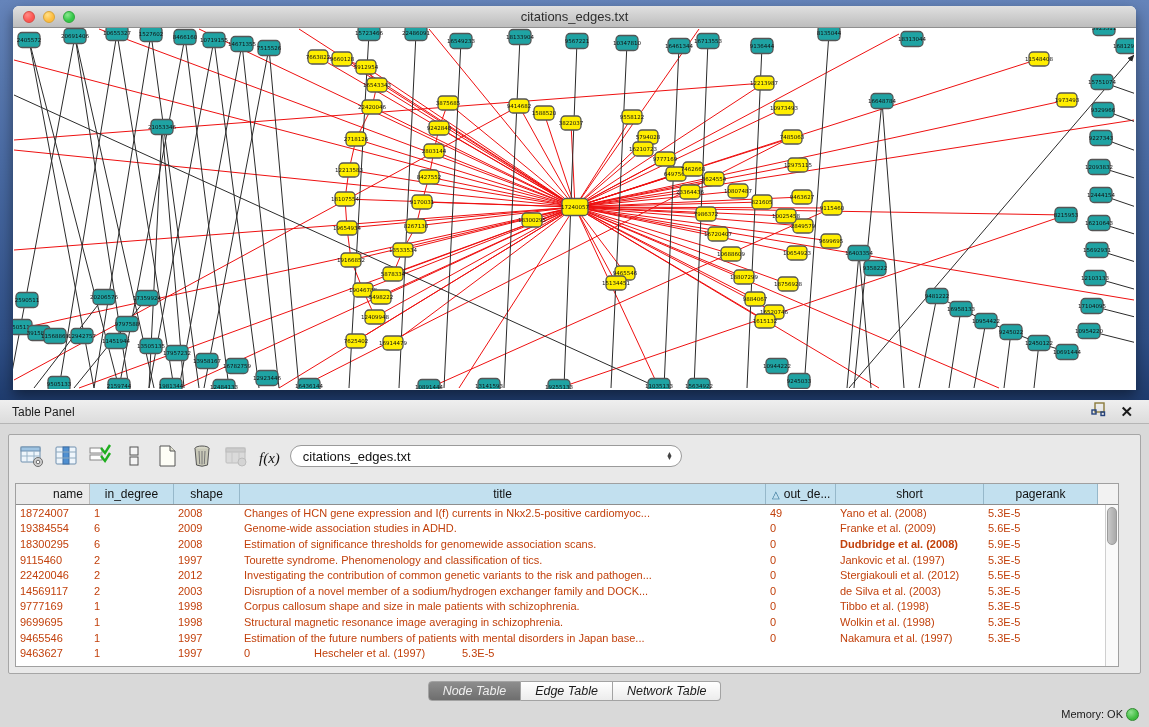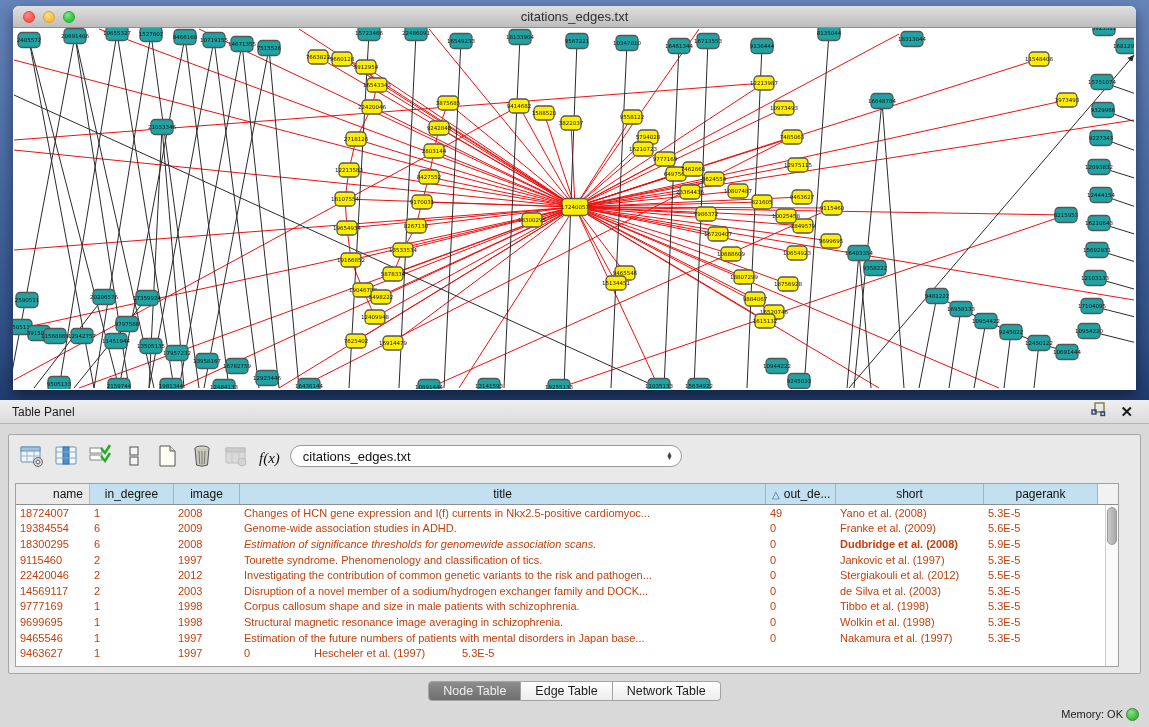--- a/index.html
+++ b/index.html
@@ -57,21 +57,21 @@
   .trow { display:flex; height:15.6px; font-size:11px; color:#c2410c; align-items:center; cursor:default; }
   .tcell { padding:0 6px 0 4px; white-space:nowrap; overflow:hidden; }
   #vscroll { position:absolute; right:0; top:21px; bottom:0; width:13px; background:#fafafa;
     border-left:1px solid #cfcfcf; }
   #vthumb { position:absolute; left:1px; top:2px; width:10px; height:38px; border-radius:6px;
     background:linear-gradient(90deg,#c9c9c9,#a9a9a9); border:1px solid #9b9b9b; cursor:pointer; }
 
   #tabs { position:absolute; left:0; right:0; top:281px; display:flex; justify-content:center; }
   .seg { height:20px; display:flex; align-items:center; padding:0 14px; font-size:12.5px;
     background:linear-gradient(180deg,#ffffff,#ececec); border:1px solid #a3a3a3; border-left:none;
-    color:#1c1c1c; cursor:pointer; }
+    color:#1c1c1c; cursor:pointer;font-style:italic; }
   .seg:first-child { border-left:1px solid #a3a3a3; border-radius:4px 0 0 4px; }
   .seg:last-child { border-radius:0 4px 4px 0; }
   .seg.sel { background:linear-gradient(180deg,#8d8d8d,#6e6e6e); color:#efefef; }
 
   #statusbar { position:absolute; left:0; right:0; bottom:0; height:26px;
     display:flex; align-items:center; justify-content:flex-end; }
   #mem-label { font-size:11px; color:#1a1a1a; margin-right:3px; }
   #mem-dot { width:13px; height:13px; border-radius:50%; margin-right:10px;
     background:radial-gradient(circle at 35% 30%,#8fe08f,#3dbb3d 65%); border:1px solid #2f8a2f; }
 </style>
@@ -862,21 +862,21 @@
 
       <div id="grid">
         <div id="hdr">
             <div class="hcell gray al-r" style="width: 74px;">
               <span>name</span>
             </div>
             <div class="hcell al-c" style="width: 84px;">
               <span>in_degree</span>
             </div>
             <div class="hcell al-c" style="width: 66px;">
-              <span>image</span>
+              <span>shape</span>
             </div>
             <div class="hcell al-c" style="width: 526px;">
               <span>title</span>
             </div>
             <div class="hcell " style="width: 70px;">
               <span class="sort-tri">△</span>
               <span>out_de...</span>
             </div>
             <div class="hcell al-c" style="width: 148px;">
               <span>short</span>
@@ -902,21 +902,21 @@
               <div class="tcell" style="width: 66px;">2009</div>
               <div class="tcell" style="width: 526px;">Genome-wide association studies in ADHD.</div>
               <div class="tcell" style="width: 70px;">0</div>
               <div class="tcell" style="width: 148px;">Franke et al. (2009)</div>
               <div class="tcell" style="width: 114px;">5.6E-5</div>
             </div>
             <div class="trow">
               <div class="tcell" style="width: 74px;">18300295</div>
               <div class="tcell" style="width: 84px;">6</div>
               <div class="tcell" style="width: 66px;">2008</div>
-              <div class="tcell" style="width: 526px; font-style: italic;">Estimation of significance thresholds for genomewide association scans.</div>
+              <div class="tcell" style="width: 526px;">Estimation of significance thresholds for genomewide association scans.</div>
               <div class="tcell" style="width: 70px;">0</div>
               <div class="tcell" style="width: 148px; font-weight: bold;">Dudbridge et al. (2008)</div>
               <div class="tcell" style="width: 114px;">5.9E-5</div>
             </div>
             <div class="trow">
               <div class="tcell" style="width: 74px;">9115460</div>
               <div class="tcell" style="width: 84px;">2</div>
               <div class="tcell" style="width: 66px;">1997</div>
               <div class="tcell" style="width: 526px;">Tourette syndrome. Phenomenology and classification of tics.</div>
               <div class="tcell" style="width: 70px;">0</div>

